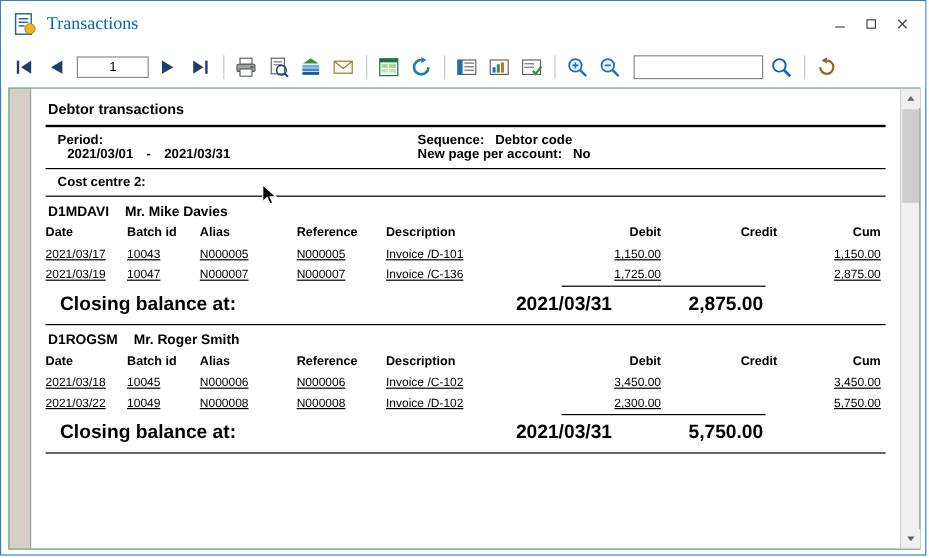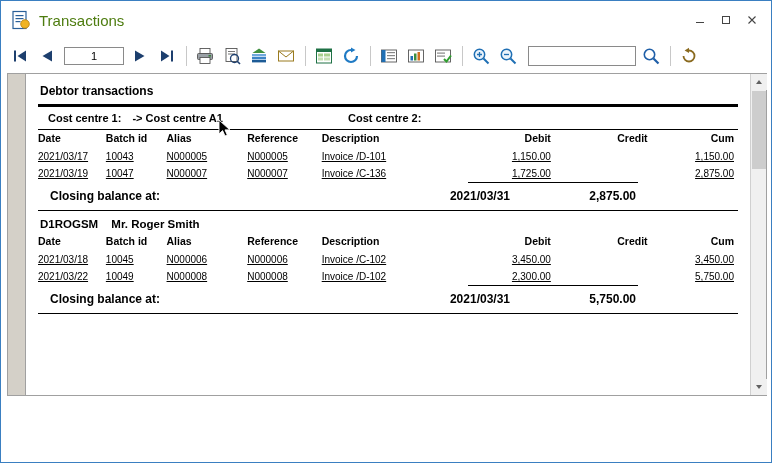--- a/index.html
+++ b/index.html
@@ -34,22 +34,22 @@
     box-sizing: border-box;
   }
   .title-icon {
     width: 20px; height: 20px;
     margin-right: 8px;
     position: relative;
   }
   .title-icon svg { display:block; }
   .title-text {
     font-size: 15px;
-    color: #4d7c0f;
-    font-family: Liberation Sans, sans-serif;
+    color: #0369a1;
+    font-family: Liberation Serif, serif;
   }
   .win-buttons {
     margin-left: auto;
     display: flex;
     align-items: center;
     height: 100%;
     padding-right: 6px;
   }
   .win-btn {
     width: 26px;
@@ -105,21 +105,21 @@
     box-sizing: border-box;
     font-family: "Liberation Sans", sans-serif;
     padding: 0 3px;
   }
   
   .content-wrap {
     position: absolute;
     left: 6px;
     top: 72px;
     width: 760px;
-    height: 323px;
+    height: 385px;
     border: 1px solid #a0a0a0;
     background: #22c55e;
     box-sizing: border-box;
     display: flex;
   }
   .page-margin {
     width: 18px;
     background: #d4d0c8;
     border-right: 1px solid #a0a0a0;
     box-sizing: border-box;
@@ -215,21 +215,21 @@
   .col-date   { width: 72px; }
   .col-batch  { width: 68px; }
   .col-alias  { width: 90px; }
   .col-ref    { width: 80px; }
   .col-desc   { width: 150px; }
   .col-debit  { width: 110px; text-align: right; padding-right: 18px !important;}
   .col-credit { width: 90px;  text-align: right; padding-right: 6px !important;}
   .col-cum    { width: 90px;  text-align: right; padding-right: 4px !important;}
   .closing-row {
     display: flex;
-    font-size: 12px;
+    font-size: 16px;
     font-weight: bold;
     padding: 6px 0 7px 0;
   }
   .cl-label { width: 230px; padding-left: 12px; }
   .cl-date  { width: 230px; text-align: right; padding-right: 14px;}
   .cl-amt   { width: 112px; text-align: right; padding-right: 18px;}
   .total-rule {
     border-top: 1px solid #000;
     margin-left: 430px;
     margin-right: 100px;
@@ -420,40 +420,60 @@
   <div class="content-wrap">
     <div class="page-margin"></div>
 
     <div class="page">
 
       <div class="rep-title">Debtor transactions</div>
       <div class="rule"></div>
 
       <div class="rule"></div>
 
+      <div class="period-block">
+        <div class="period-left">
+          <div>Period:</div>
+          <div class="l2">
+            <span>2021/03/01</span>
+            <span style="margin:0 8px;">-</span>
+            <span>2021/03/31</span>
+          </div>
+        </div>
+        <div class="period-right">
+          <div>
+            <span>Sequence:</span>
+            <span style="margin-left:6px;">Debtor code</span>
+          </div>
+          <div>
+            <span>New page per account:</span>
+            <span style="margin-left:6px;">No</span>
+          </div>
+        </div>
+      </div>
       <div class="rule"></div>
 
       <div class="cost-line">
-        <div class="cost-left">
-          <span>Cost centre 1:</span>
-          <span style="margin-left:8px;">-&gt; Cost centre A1</span>
-        </div>
         <div>
           <span>Cost centre 2:</span>
           <span style="margin-left:4px;"></span>
         </div>
 
         <div class="cursor" style="left:180px; top:12px;">
           <svg width="14" height="20" viewBox="0 0 14 20">
             <path d="M1 1 L1 15 L4.6 11.6 L7 17 L9.3 16 L7 10.9 L11.8 10.8 Z" fill="#000000" stroke="#ffffff" stroke-width="0.9"></path>
           </svg>
         </div>
       </div>
       <div class="rule"></div>
 
+      <div class="acct-hdr">
+        <span class="code">D1MDAVI</span>
+        <span>Mr. Mike Davies</span>
+      </div>
       <table class="tx">
         <thead>
           <tr>
             <th class="col-date">Date</th>
             <th class="col-batch">Batch id</th>
             <th class="col-alias">Alias</th>
             <th class="col-ref">Reference</th>
             <th class="col-desc">Description</th>
             <th class="col-debit" style="text-align:right;">Debit</th>
             <th class="col-credit" style="text-align:right;">Credit</th>

